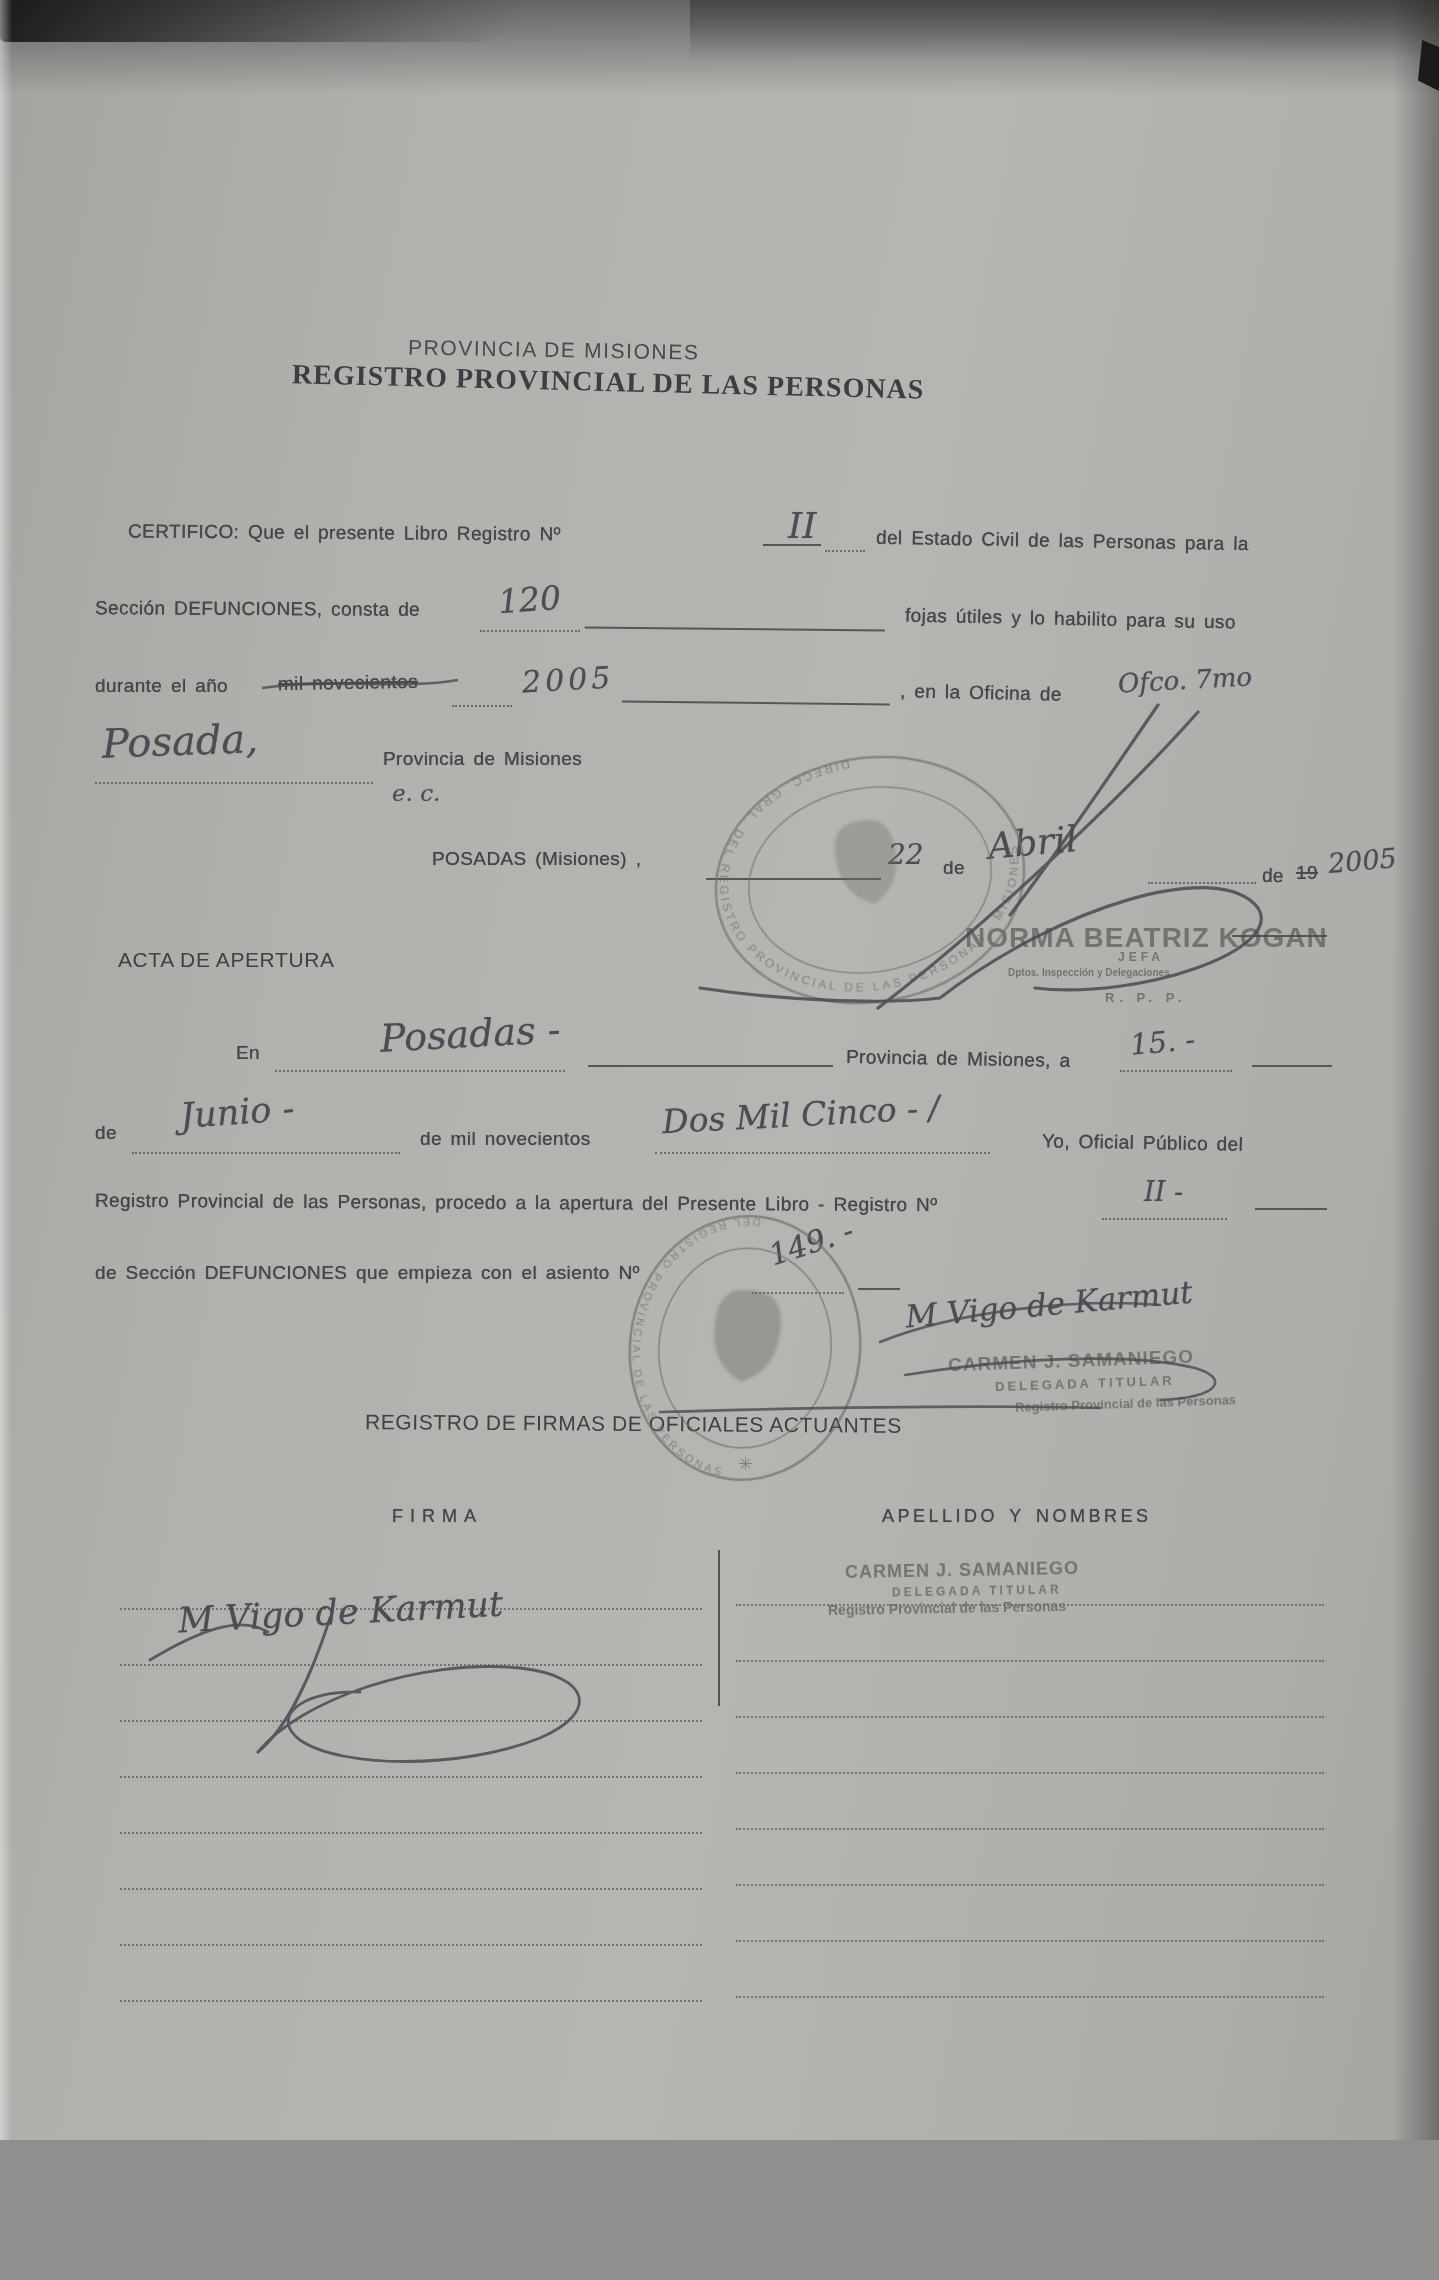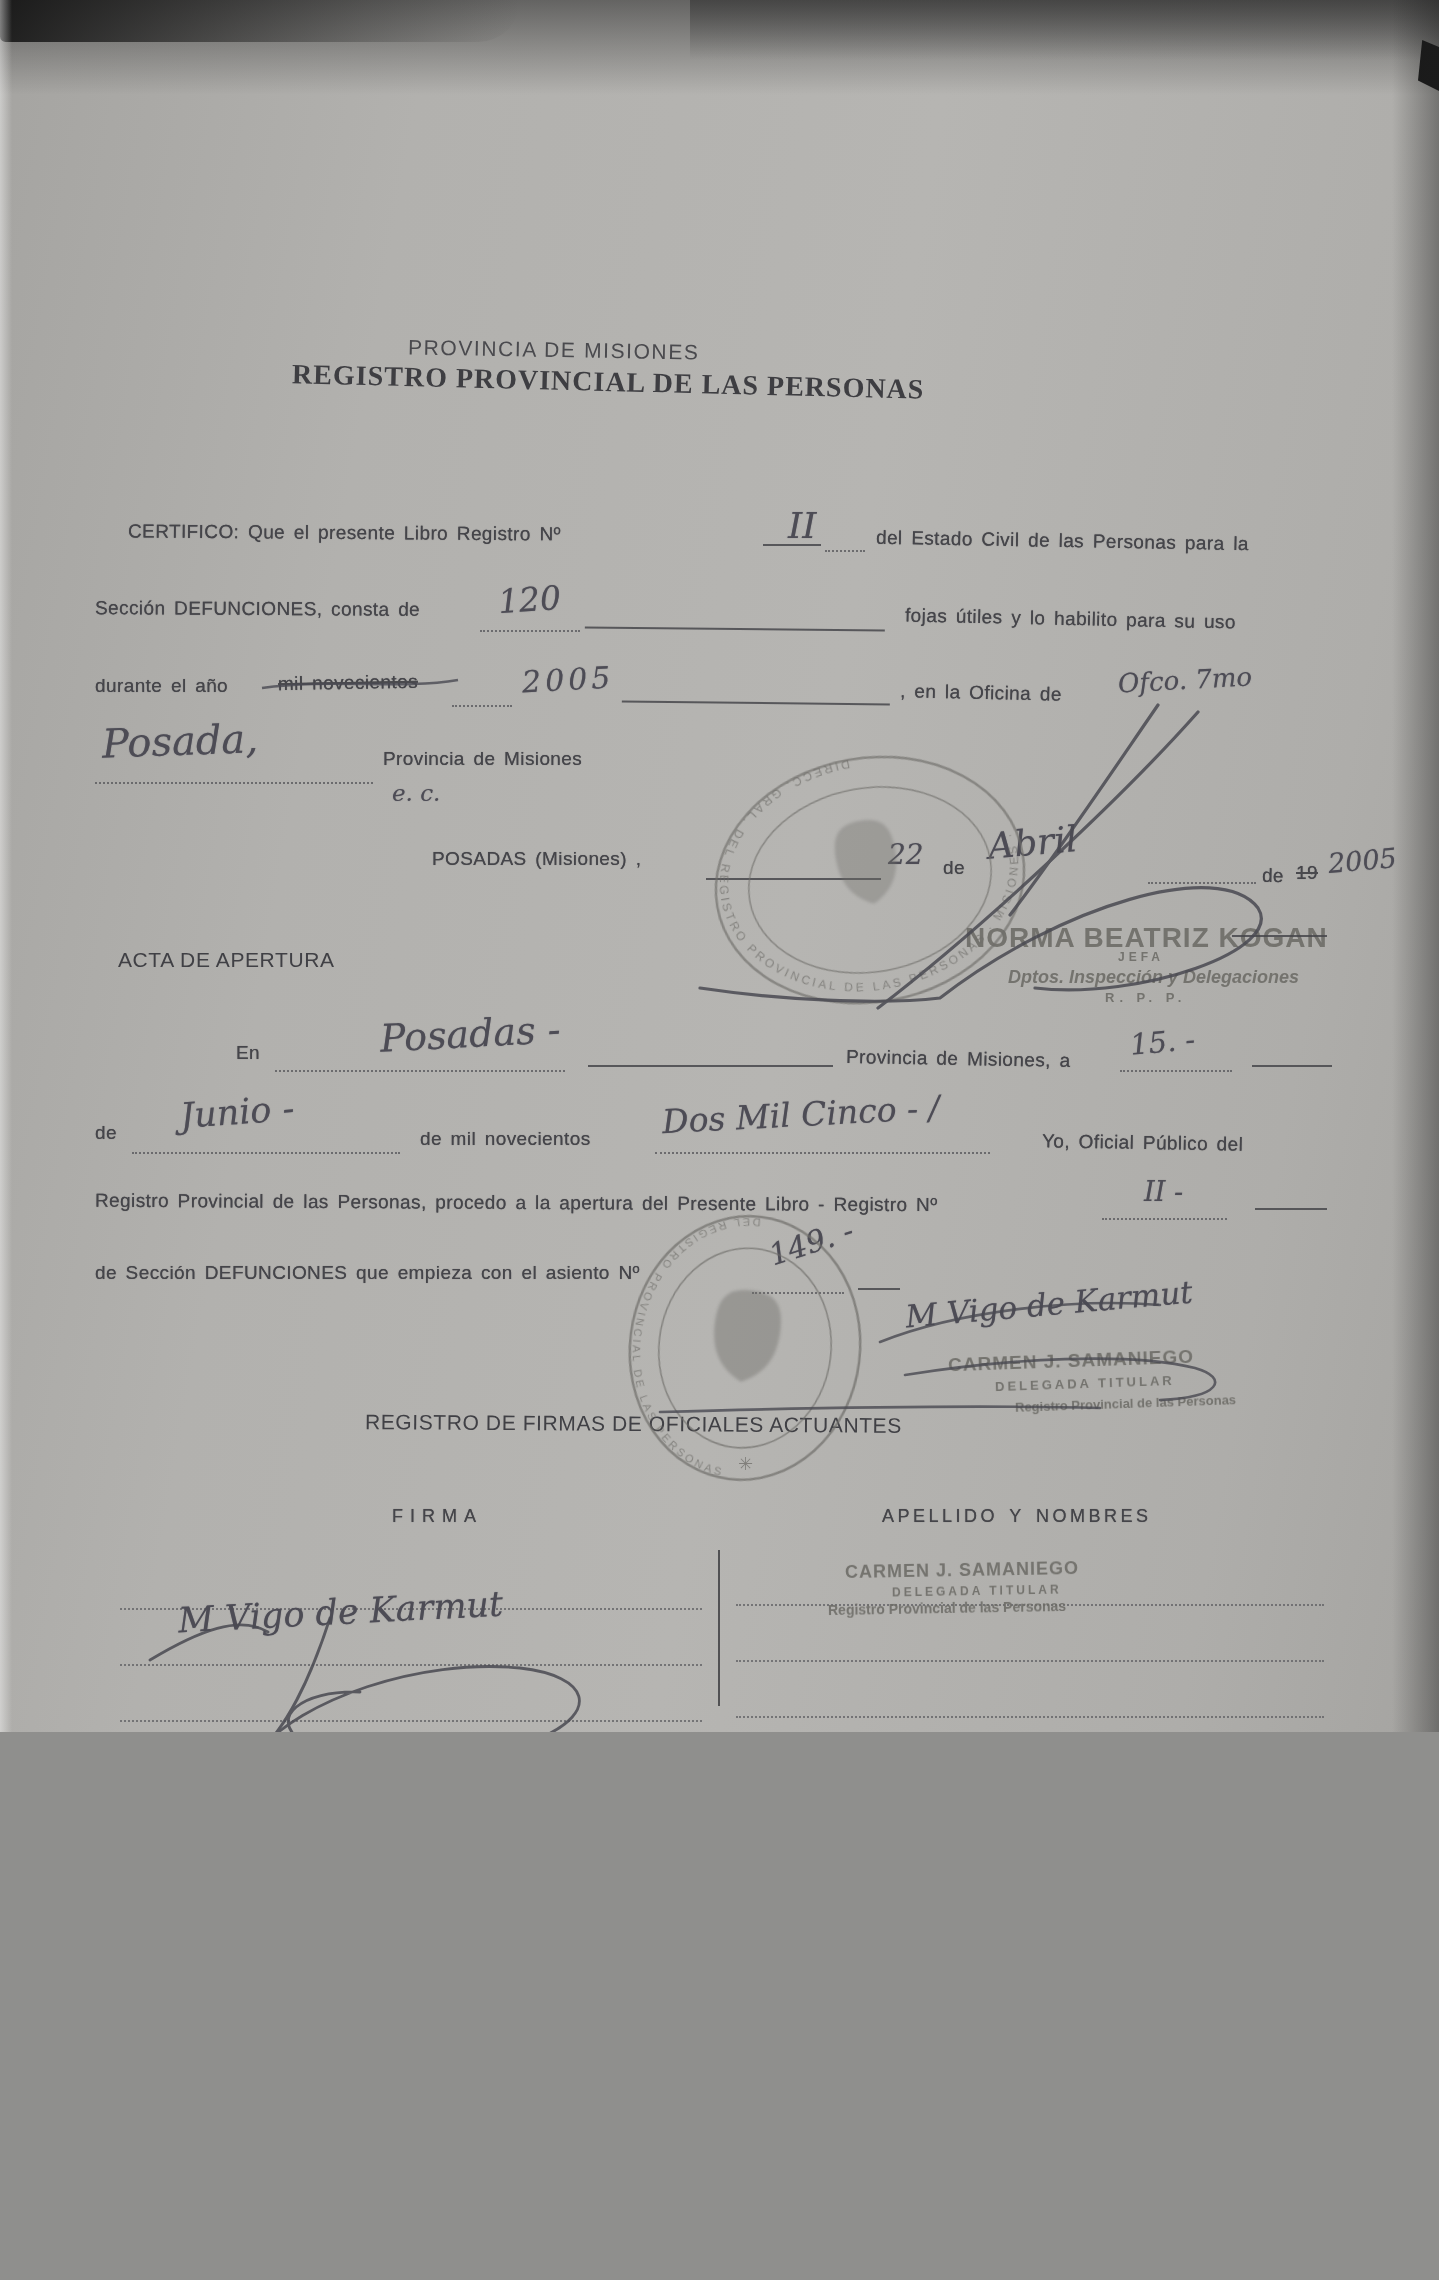--- a/index.html
+++ b/index.html
@@ -1,16 +1,16 @@
 <!DOCTYPE html>
 <html><head>
 <meta charset="utf-8">
 <style>
   html,body{margin:0;padding:0;background:#8f8f8d;}
-  .scan{position:relative;width:1439px;height:1732px;overflow:hidden;
+  .scan{position:relative;width:1439px;height:2140px;overflow:hidden;
         background:linear-gradient(100deg,#a5a4a1 0%,#b2b1ae 25%,#b6b5b2 55%,#aeadaa 85%,#a5a4a1 100%);
         font-family:"Liberation Sans",sans-serif;}
   .abs{position:absolute;white-space:nowrap;}
   .pt{font-size:19px;color:#45454a;letter-spacing:.4px;word-spacing:3px;
       text-shadow:0 0 .7px rgba(62,62,66,.85);}
   .title1{font-size:21px;letter-spacing:1.6px;color:#4a4a4e;}
   .title2{font-family:"Liberation Serif",serif;font-weight:bold;font-size:28px;
           letter-spacing:1px;color:#3e3e42;}
   .heading{font-size:21px;letter-spacing:.6px;color:#404045;}
   .hw{font-family:"DejaVu Serif",serif;font-style:italic;color:#4d4c55;
@@ -64,21 +64,21 @@
   <div class="abs hw" style="left:888px;top:838px;font-size:28px;">22</div>
   <div class="abs pt" style="left:943px;top:857px;">de</div>
   <div class="abs hw" style="left:988px;top:822px;font-size:36px;transform:rotate(-5deg);">Abril</div>
   <div class="ld" style="left:1148px;top:852px;width:108px;height:30px;"></div>
   <div class="abs pt" style="left:1262px;top:865px;transform:rotate(1deg);">de</div>
   <div class="abs pt struck" style="left:1296px;top:862px;text-align:center;">19</div>
   <div class="abs hw" style="left:1328px;top:845px;font-size:27px;transform:rotate(-5deg);">2005</div>
 
   <div class="abs stx" style="left:965px;top:922px;font-size:28px;letter-spacing:1px;">NORMA BEATRIZ KOGAN</div>
   <div class="abs stx" style="left:1118px;top:950px;font-size:12px;letter-spacing:4px;">JEFA</div>
-  <div class="abs stx" style="left:1008px;top:967px;font-size:18px;font-style:italic;">Dptos. Inspección y Delegaciones</div>
+  <div class="abs stx" style="left:1008px;top:967px;font-size:10px;">Dptos. Inspección y Delegaciones</div>
   <div class="abs stx" style="left:1105px;top:990px;font-size:13px;letter-spacing:5px;">R. P. P.</div>
   <div class="ls" style="left:1232px;top:905px;width:95px;height:30px;"></div>
 
   <div class="abs heading" style="left:118px;top:948px;">ACTA DE APERTURA</div>
 
   <div class="abs pt" style="left:236px;top:1042px;">En</div>
   <div class="ld" style="left:275px;top:1040px;width:290px;height:30px;"></div>
   <div class="abs hw" style="left:380px;top:1012px;font-size:38px;transform:rotate(-3deg);">Posadas -</div>
   <div class="ls" style="left:588px;top:1035px;width:245px;height:30px;"></div>
   <div class="abs pt" style="left:846px;top:1048px;transform:rotate(1deg);">Provincia de Misiones, a</div>

